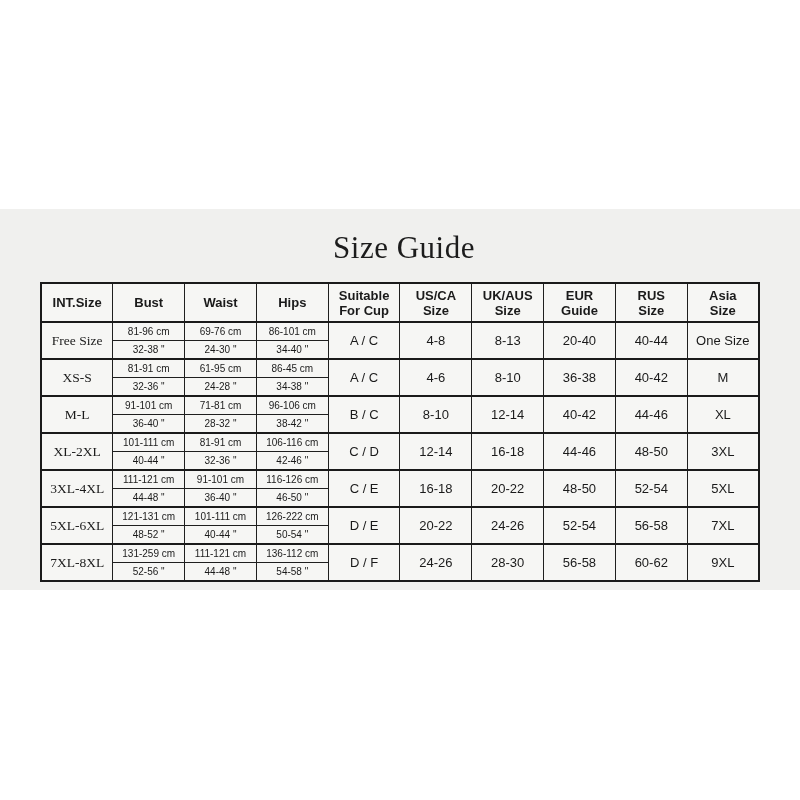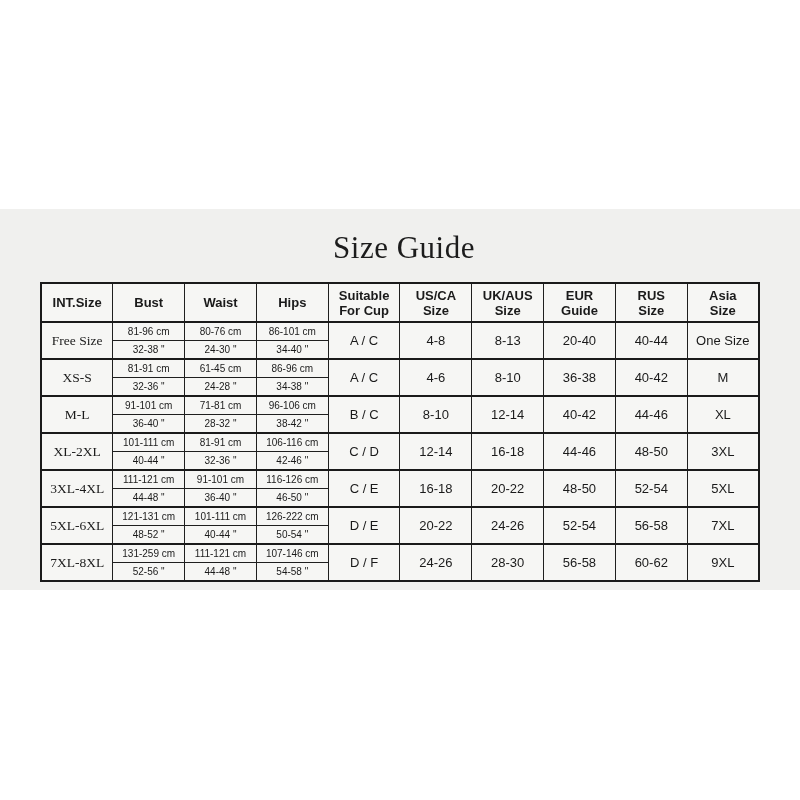--- a/index.html
+++ b/index.html
@@ -101,39 +101,39 @@
             <th>RUS
 Size</th>
             <th>Asia
 Size</th>
           </tr>
       </thead>
       <tbody id="table-body">
           <tr class="group-top">
             <td class="size-cell" rowspan="2">Free Size</td>
             <td class="measure-cell">81-96 cm</td>
-            <td class="measure-cell">80-76 cm</td>
+            <td class="measure-cell">69-76 cm</td>
             <td class="measure-cell">86-101 cm</td>
             <td class="plain-cell" rowspan="2">A / C</td>
             <td class="plain-cell" rowspan="2">4-8</td>
             <td class="plain-cell" rowspan="2">8-13</td>
             <td class="plain-cell" rowspan="2">20-40</td>
             <td class="plain-cell" rowspan="2">40-44</td>
             <td class="plain-cell" rowspan="2">One Size</td>
           </tr>
           <tr>
             <td class="measure-cell">32-38 "</td>
             <td class="measure-cell">24-30 "</td>
             <td class="measure-cell">34-40 "</td>
           </tr>
           <tr class="group-top">
             <td class="size-cell" rowspan="2">XS-S</td>
             <td class="measure-cell">81-91 cm</td>
-            <td class="measure-cell">61-45 cm</td>
-            <td class="measure-cell">86-96 cm</td>
+            <td class="measure-cell">61-95 cm</td>
+            <td class="measure-cell">86-45 cm</td>
             <td class="plain-cell" rowspan="2">A / C</td>
             <td class="plain-cell" rowspan="2">4-6</td>
             <td class="plain-cell" rowspan="2">8-10</td>
             <td class="plain-cell" rowspan="2">36-38</td>
             <td class="plain-cell" rowspan="2">40-42</td>
             <td class="plain-cell" rowspan="2">M</td>
           </tr>
           <tr>
             <td class="measure-cell">32-36 "</td>
             <td class="measure-cell">24-28 "</td>
@@ -204,21 +204,21 @@
           </tr>
           <tr>
             <td class="measure-cell">48-52 "</td>
             <td class="measure-cell">40-44 "</td>
             <td class="measure-cell">50-54 "</td>
           </tr>
           <tr class="group-top">
             <td class="size-cell" rowspan="2">7XL-8XL</td>
             <td class="measure-cell">131-259 cm</td>
             <td class="measure-cell">111-121 cm</td>
-            <td class="measure-cell">107-146 cm</td>
+            <td class="measure-cell">136-112 cm</td>
             <td class="plain-cell" rowspan="2">D / F</td>
             <td class="plain-cell" rowspan="2">24-26</td>
             <td class="plain-cell" rowspan="2">28-30</td>
             <td class="plain-cell" rowspan="2">56-58</td>
             <td class="plain-cell" rowspan="2">60-62</td>
             <td class="plain-cell" rowspan="2">9XL</td>
           </tr>
           <tr>
             <td class="measure-cell">52-56 "</td>
             <td class="measure-cell">44-48 "</td>

